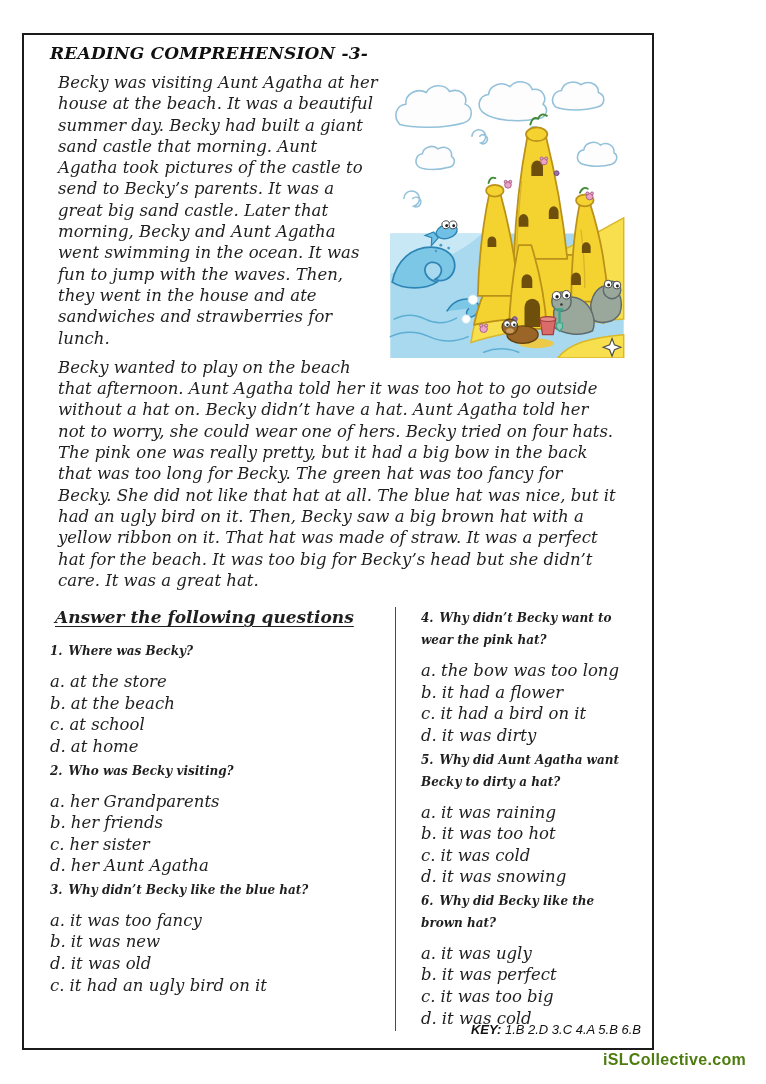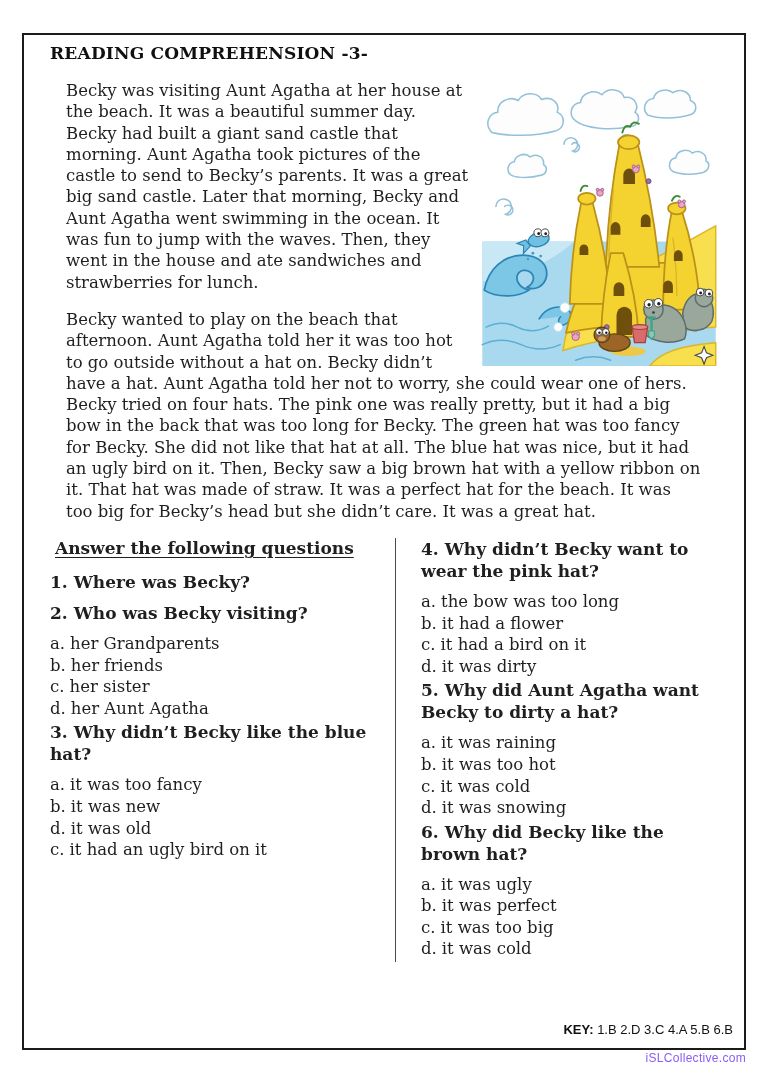--- a/index.html
+++ b/index.html
@@ -1,47 +1,47 @@
 <!DOCTYPE html>
 <html><head>
 <meta charset="utf-8">
 <style>
   html, body { margin:0; padding:0; }
   body {
     width:766px; height:1084px; position:relative; background:#ffffff;
     font-family:"DejaVu Serif", serif; overflow:hidden; color:#1f1f1f;
   }
   .frame {
-    position:absolute; left:22px; top:33px; width:724px; height:1017px;
-    border:2px solid #1b1b1b; box-sizing:border-box; background:#fff;
+    position:absolute; left:22px; top:33px; width:632px; height:1017px;
+    border:2px solid #1b1b1b; box-sizing:border-box; background:#fff;font-style:italic;
   }
   .content { padding:7px 26px 0 26px; }
   .title { font-weight:bold; font-size:17px; line-height:22px; margin:0 0 1px 0; color:#101010; letter-spacing:0.2px; }
   .passage { font-size:16.5px; line-height:21.3px; }
-  .passage p { margin:16px; }
+  .passage p { margin:8px; }
   .illustration { float:right; width:238px; height:284px; margin:2px 0 5px 10px; }
   .illustration svg { width:100%; height:100%; display:block; }
   .questions { display:flex; margin-top:16px; align-items:stretch; }
   .col-left { flex:none; width:336px; }
   .divider { flex:none; width:1px; background:#4a4a4a; margin-left:9px; }
   .col-right { flex:1; padding-left:25px; min-width:0; }
   .q-header { font-size:17px; font-weight:bold; text-decoration:underline; text-underline-offset:3px; margin:0 0 13px 5px; }
-  .q-title { font-size:17px; font-weight:bold; line-height:22px; margin:0 0 9px 0; }
+  .q-title { font-size:12px; font-weight:bold; line-height:22px; margin:0 0 9px 0; }
   .q-num { margin-right:6px; }
   .options { margin:0 0 2px 0; }
   .opt { font-size:16.5px; line-height:21.6px; }
   .opt .letter { margin-right:5px; }
   .answer-key {
     position:absolute; right:11px; bottom:11px;
     font-family:"Liberation Sans", sans-serif; font-size:13px; color:#111;text-align:center;
   }
   .answer-key .k-label { font-weight:bold; }
   .watermark {
     position:absolute; right:20px; top:1051px;
-    font-family:"Liberation Sans", sans-serif; font-size:12px; color:#8b5cf6; letter-spacing:0.3px;
+    font-family:"Liberation Sans", sans-serif; font-size:16px; color:#4d7c0f; letter-spacing:0.3px;font-weight:bold;
   }
 </style>
 </head>
 <body>
 
 <div class="frame">
   <div class="content">
 
     <div class="title">READING COMPREHENSION -3-</div>
 
@@ -202,20 +202,26 @@
       <p>Becky was visiting Aunt Agatha at her house at the beach. It was a beautiful summer day. Becky had built a giant sand castle that morning. Aunt Agatha took pictures of the castle to send to Becky’s parents. It was a great big sand castle. Later that morning, Becky and Aunt Agatha went swimming in the ocean. It was fun to jump with the waves. Then, they went in the house and ate sandwiches and strawberries for lunch.</p>
       <p>Becky wanted to play on the beach that afternoon. Aunt Agatha told her it was too hot to go outside without a hat on. Becky didn’t have a hat. Aunt Agatha told her not to worry, she could wear one of hers. Becky tried on four hats. The pink one was really pretty, but it had a big bow in the back that was too long for Becky. The green hat was too fancy for Becky. She did not like that hat at all. The blue hat was nice, but it had an ugly bird on it. Then, Becky saw a big brown hat with a yellow ribbon on it. That hat was made of straw. It was a perfect hat for the beach. It was too big for Becky’s head but she didn’t care. It was a great hat.</p>
     </div>
 
     <div class="questions">
       <div class="col-left">
         <div class="q-header">Answer the following questions</div>
 
         <div>
           <div class="q-title"><span class="q-num">1.</span><span>Where was Becky?</span></div>
+          <div class="options">
+            <div class="opt"><span class="letter">a.</span><span>at the store</span></div>
+            <div class="opt"><span class="letter">b.</span><span>at the beach</span></div>
+            <div class="opt"><span class="letter">c.</span><span>at school</span></div>
+            <div class="opt"><span class="letter">d.</span><span>at home</span></div>
+          </div>
         </div>
 
         <div>
           <div class="q-title"><span class="q-num">2.</span><span>Who was Becky visiting?</span></div>
           <div class="options">
             <div class="opt"><span class="letter">a.</span><span>her Grandparents</span></div>
             <div class="opt"><span class="letter">b.</span><span>her friends</span></div>
             <div class="opt"><span class="letter">c.</span><span>her sister</span></div>
             <div class="opt"><span class="letter">d.</span><span>her Aunt Agatha</span></div>
           </div>

